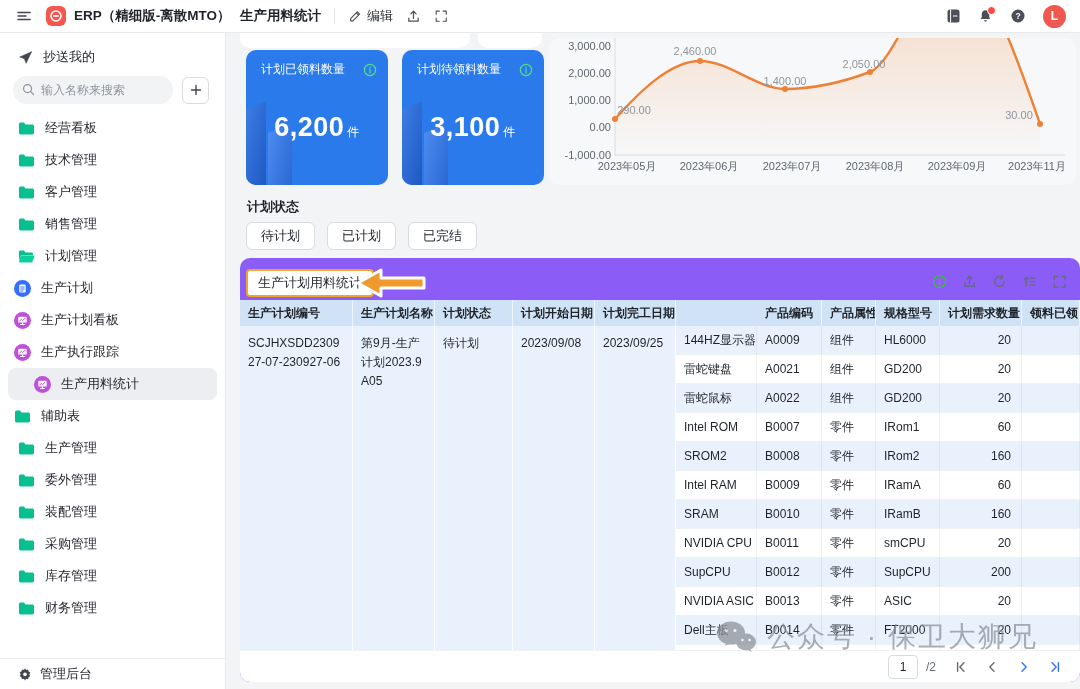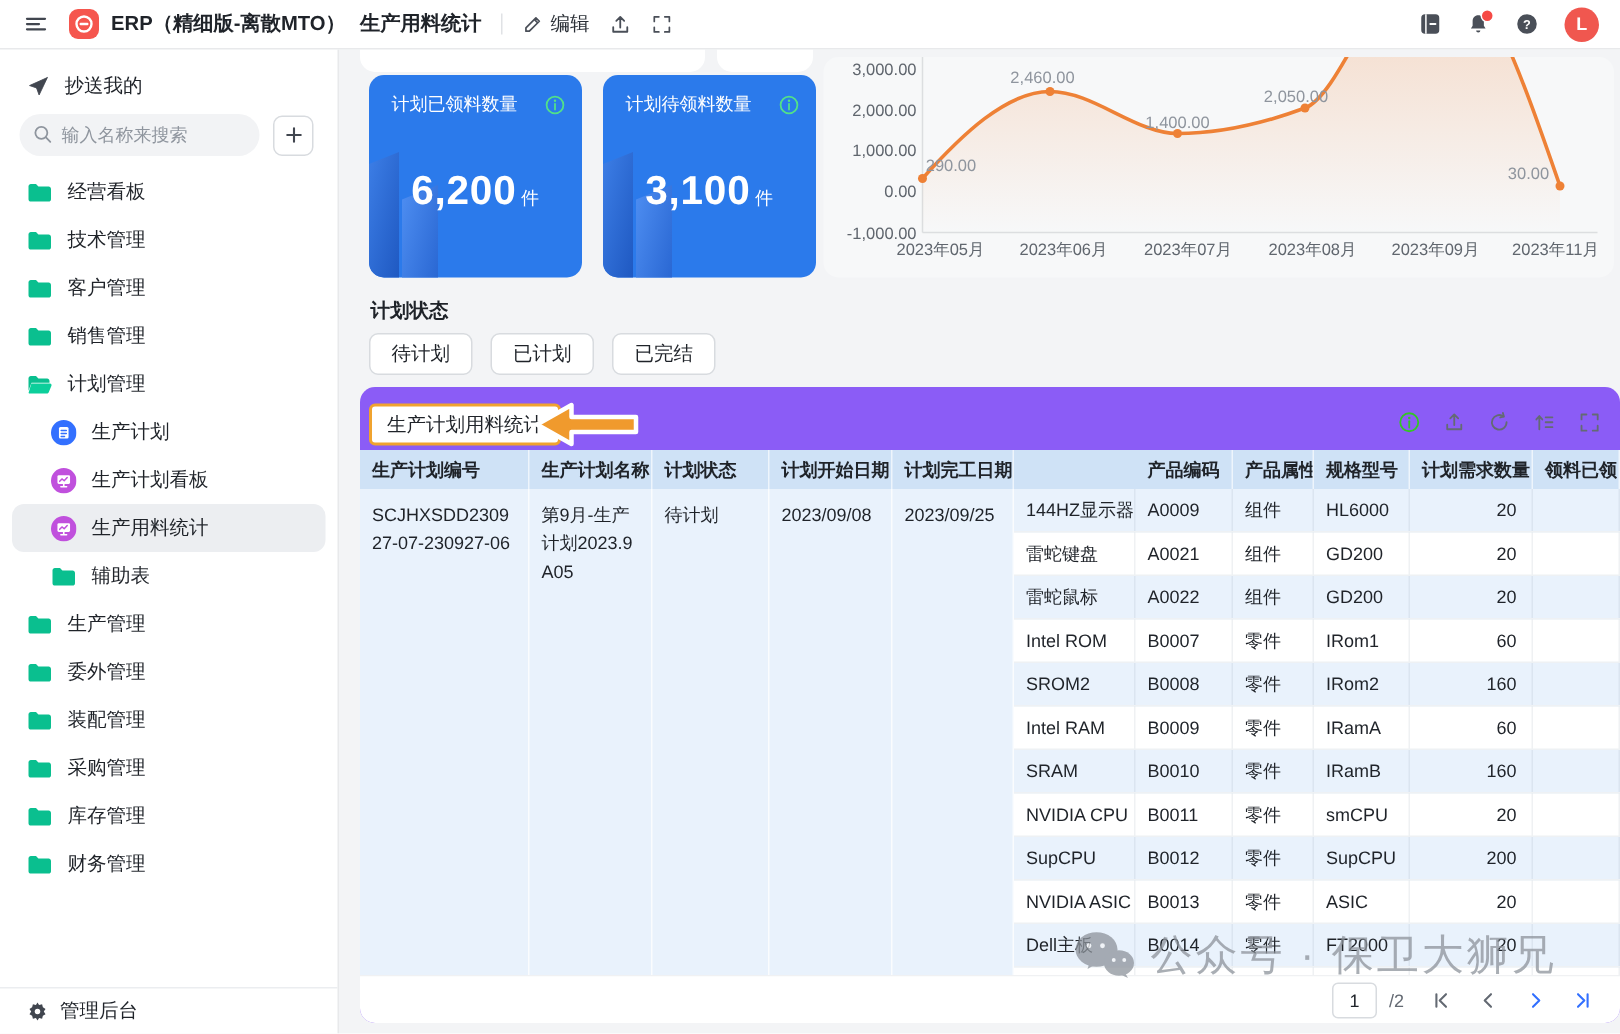--- a/index.html
+++ b/index.html
@@ -31,21 +31,21 @@
   .searchwrap{position:relative;flex:1}
   .searchwrap svg{position:absolute;left:9px;top:7px}
   .searchinput{width:100%;height:28px;border:none;border-radius:14px;background:#f2f3f5;
                padding:0 8px 0 28px;font-size:12px;box-sizing:border-box;outline:none;color:#1f2329;
                font-family:inherit}
   .searchinput::placeholder{color:#8f959e}
   .plusbtn{width:25px;height:25px;border:1px solid #d8dbdf;border-radius:6px;background:#fff;
            display:flex;align-items:center;justify-content:center;cursor:pointer}
   .nav{margin-top:6px}
   .side-item{height:32px;display:flex;align-items:center;gap:10px;padding-left:18px;cursor:pointer}
-  .side-item.sub{padding-left:34px}
+  .side-item.sub{padding-left:14px}
   .side-item.selected{background:#eceef1;border-radius:8px;margin:0 8px}
   .side-item.selected.sub{padding-left:26px}
   .s-label{font-size:13px}
   .admin-row{margin-top:auto;height:30px;border-top:1px solid #ebedf0;display:flex;
              align-items:center;gap:8px;padding-left:18px;cursor:pointer;font-size:13px}
   
   .main{position:absolute;left:225px;top:32px;right:0;bottom:0;background:#f3f4f6;overflow:hidden}
   .stub{position:absolute;top:0;height:16px;background:#fff;border-radius:0 0 10px 10px}
   .stub1{left:15px;width:230px}
   .stub2{left:253px;width:64px}
@@ -246,20 +246,31 @@
         <span>
           <svg width="17" height="17" viewBox="0 0 17 17">
             <circle cx="8.5" cy="8.5" r="8.5" fill="#c050dd"></circle>
             <rect x="4.3" y="4.8" width="8.4" height="5.8" rx="0.9" fill="#fff"></rect>
             <path d="M5.8 8.9 L7.3 7.3 L8.8 8.5 L10.8 6.4" stroke="#c050dd" stroke-width="1" fill="none" stroke-linecap="round" stroke-linejoin="round"></path>
             <path d="M8.5 10.8 V12.2 M6.6 12.5 H10.4" stroke="#fff" stroke-width="1.1" stroke-linecap="round"></path>
           </svg>
         </span>
         <span class="s-label">生产计划看板</span>
       </div>
+      <div class="side-item sub">
+        <span>
+          <svg width="17" height="17" viewBox="0 0 17 17">
+            <circle cx="8.5" cy="8.5" r="8.5" fill="#c050dd"></circle>
+            <rect x="4.3" y="4.8" width="8.4" height="5.8" rx="0.9" fill="#fff"></rect>
+            <path d="M5.8 8.9 L7.3 7.3 L8.8 8.5 L10.8 6.4" stroke="#c050dd" stroke-width="1" fill="none" stroke-linecap="round" stroke-linejoin="round"></path>
+            <path d="M8.5 10.8 V12.2 M6.6 12.5 H10.4" stroke="#fff" stroke-width="1.1" stroke-linecap="round"></path>
+          </svg>
+        </span>
+        <span class="s-label">生产执行跟踪</span>
+      </div>
       <div class="side-item sub selected">
         <span>
           <svg width="17" height="17" viewBox="0 0 17 17">
             <circle cx="8.5" cy="8.5" r="8.5" fill="#c050dd"></circle>
             <rect x="4.3" y="4.8" width="8.4" height="5.8" rx="0.9" fill="#fff"></rect>
             <path d="M5.8 8.9 L7.3 7.3 L8.8 8.5 L10.8 6.4" stroke="#c050dd" stroke-width="1" fill="none" stroke-linecap="round" stroke-linejoin="round"></path>
             <path d="M8.5 10.8 V12.2 M6.6 12.5 H10.4" stroke="#fff" stroke-width="1.1" stroke-linecap="round"></path>
           </svg>
         </span>
         <span class="s-label">生产用料统计</span>

